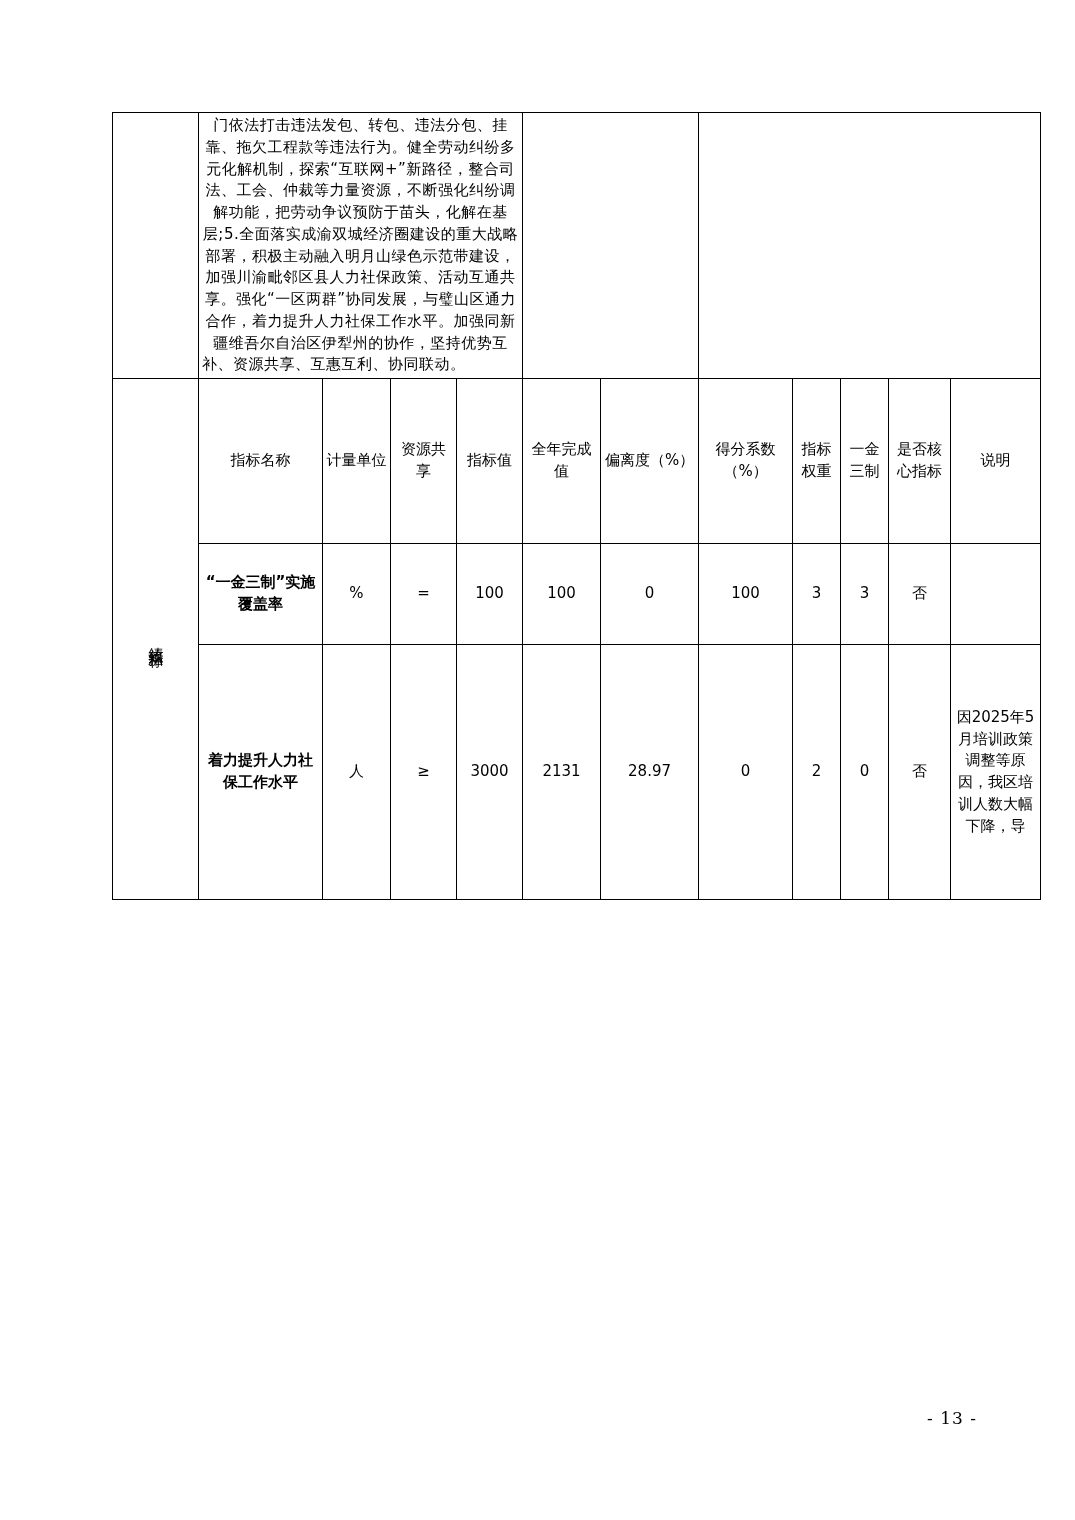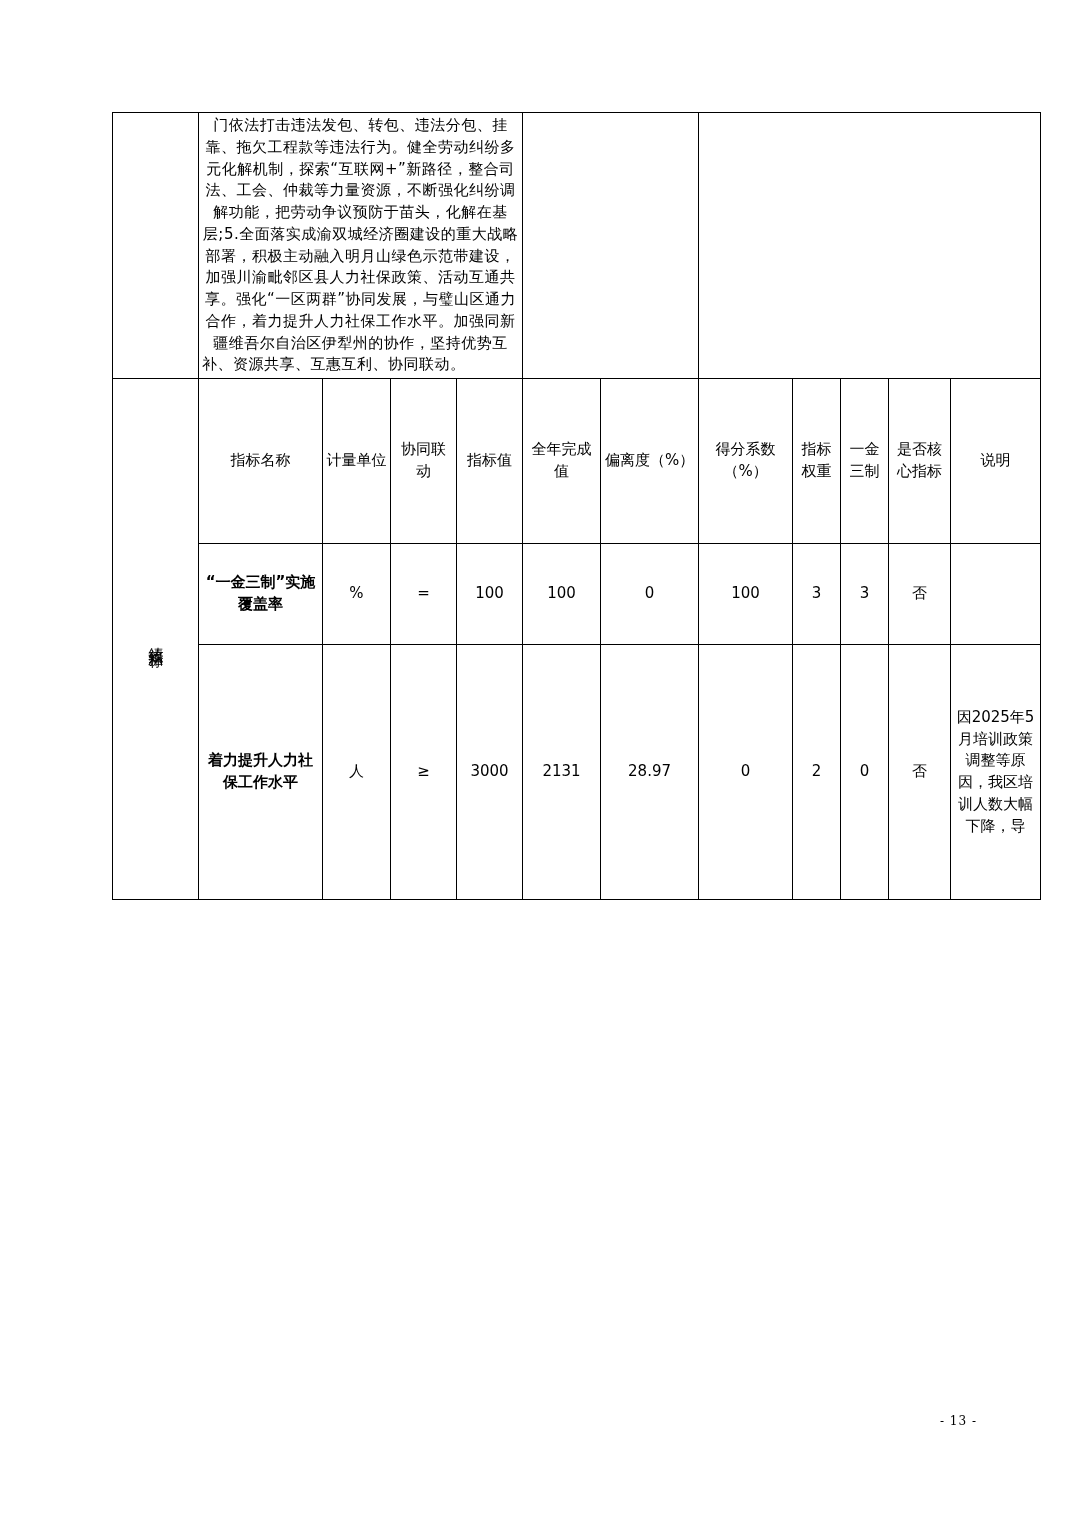--- a/index.html
+++ b/index.html
@@ -91,21 +91,21 @@
     padding: 6px 8px;
     vertical-align: middle;
   }
   .vlabel-cell {
     padding: 0;
   }
   .pagenum {
     position: absolute;
     right: 98px;
     bottom: 92px;
-    font-size: 12px;
+    font-size: 17px;
     font-family: "DejaVu Serif", "Liberation Serif", serif;
     letter-spacing: 1px;
     margin-top: 16px;
   }
   .cell-tall-1 { height: 96px; }
   .cell-tall-2 { height: 250px; }
 </style>
 </head>
 <body>
 
@@ -134,21 +134,21 @@
         <td colspan="2"></td>
         <td colspan="5"></td>
       </tr>
 
       <tr>
         <td rowspan="3" class="vlabel-cell">
           <span class="vtext">绩效指标</span>
         </td>
         <td class="hdr" style="height:160px;">指标名称</td>
         <td class="hdr-narrow">计量单位</td>
-        <td class="hdr-narrow">协同联动</td>
+        <td class="hdr-narrow">资源共享</td>
         <td class="hdr-narrow">指标值</td>
         <td class="hdr-narrow">全年完成值</td>
         <td class="hdr">偏离度（%）</td>
         <td class="hdr">得分系数（%）</td>
         <td class="hdr-narrow">指标权重</td>
         <td class="hdr-narrow">一金三制</td>
         <td class="hdr-narrow">是否核心指标</td>
         <td class="hdr">说明</td>
       </tr>
 

